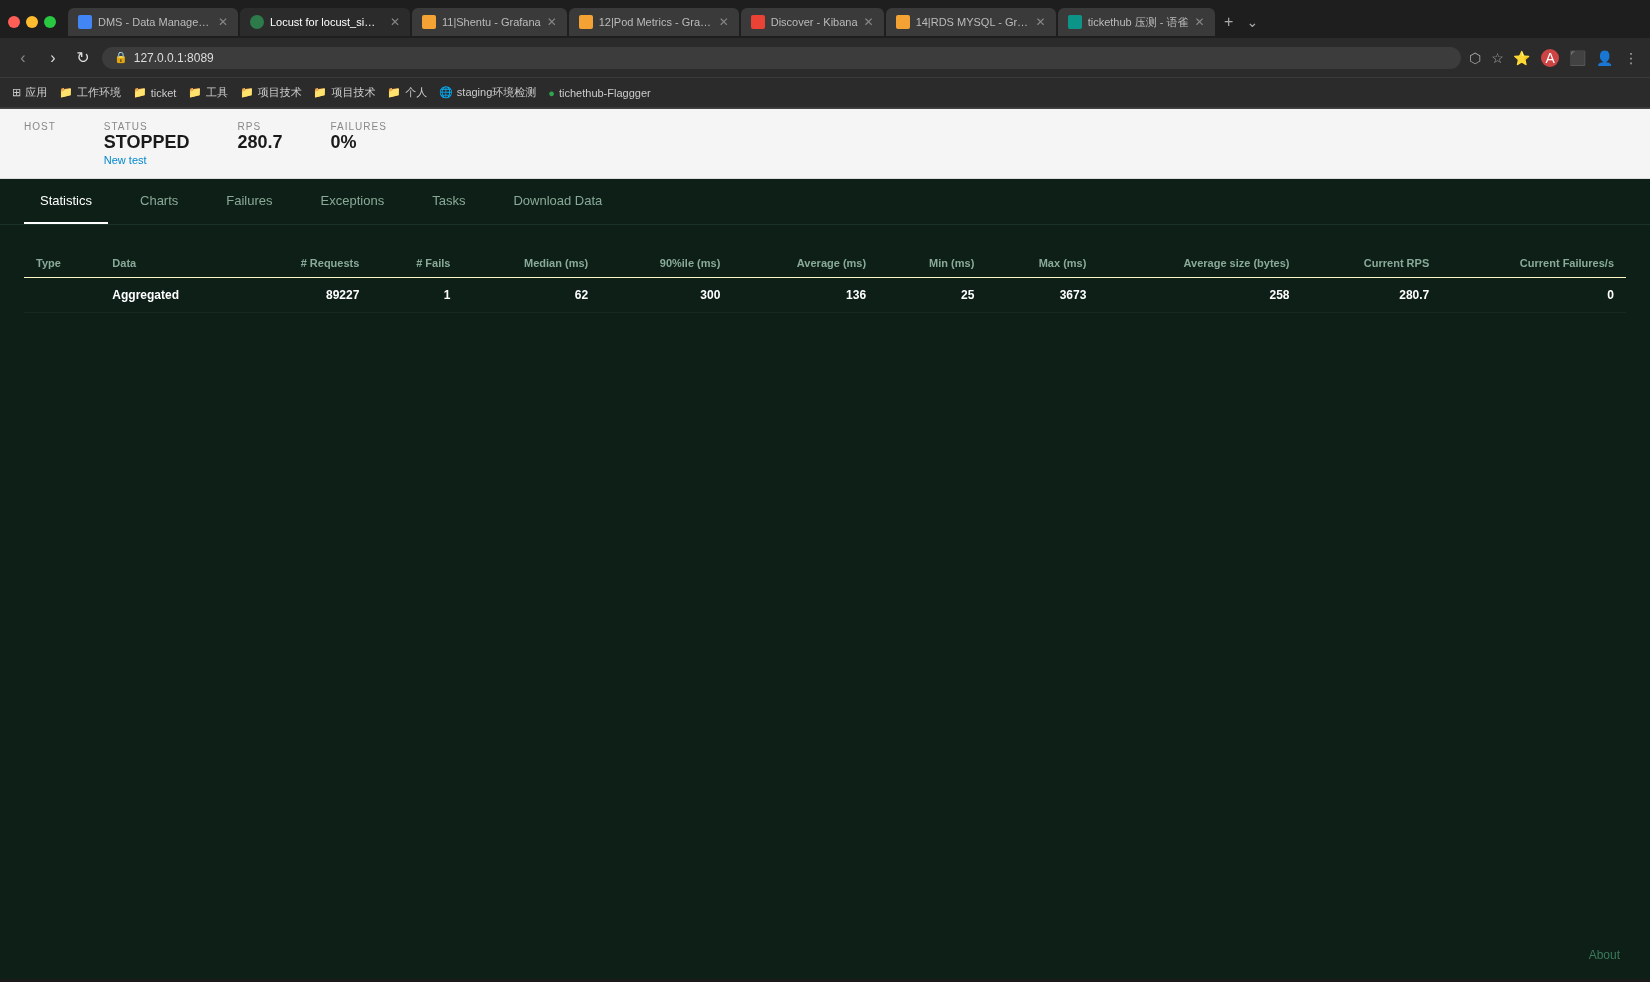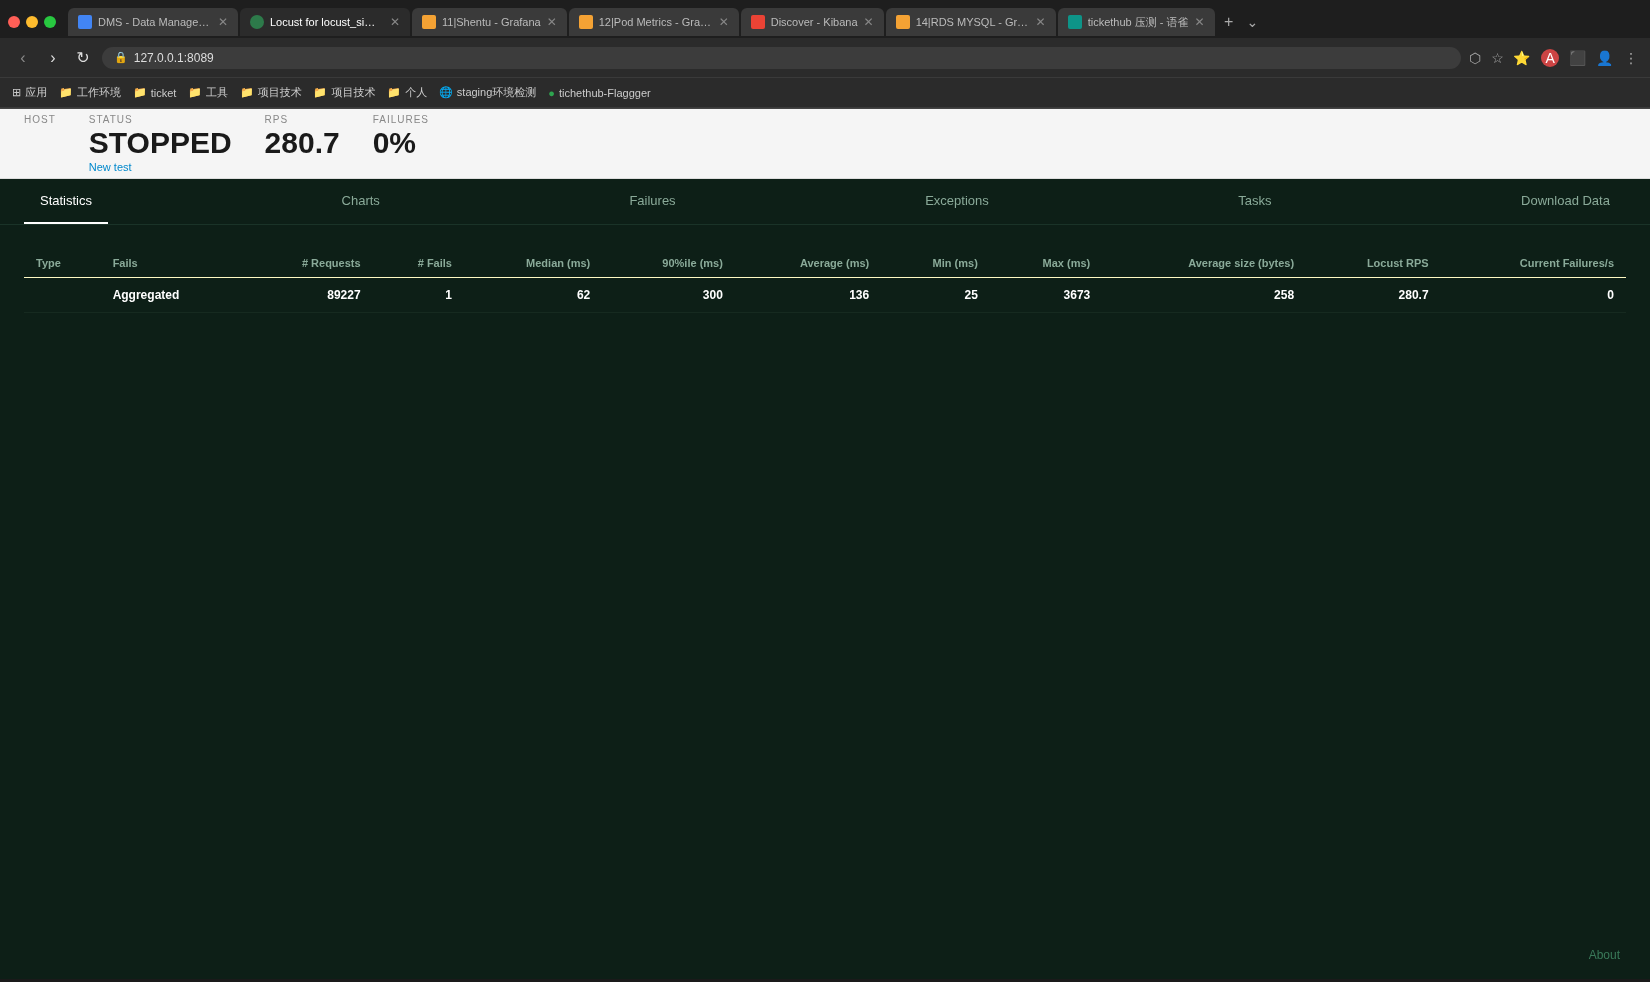--- a/index.html
+++ b/index.html
@@ -211,38 +211,38 @@
 
     .logo-text {
       font-size: 22px;
       font-weight: bold;
       color: #2c2c2c;
       letter-spacing: 3px;
     }
 
     .header-stats {
       display: flex;
-      gap: 33px;
+      gap: 48px;
       align-items: flex-start;
     }
 
     .stat-group {
       display: flex;
       flex-direction: column;
     }
 
     .stat-label {
       font-size: 10px;
       color: #888;
       text-transform: uppercase;
       letter-spacing: 1px;
     }
 
     .stat-value {
-      font-size: 30px;
+      font-size: 18px;
       font-weight: bold;
       color: #1a1a1a;
       line-height: 1.2;
     }
 
     .stat-value.stopped {
       color: #1a1a1a;
     }
 
     .stat-link {
@@ -251,22 +251,21 @@
       cursor: pointer;
       text-decoration: none;
     }
 
     
     .nav-tabs {
       background: #0d1f17;
       display: flex;
       padding: 0 24px;
       border-bottom: 1px solid #1a3328;
-      gap: 0;
-      justify-content: space-between;
+      gap: 16px;
     }
 
     .nav-tab {
       padding: 14px 16px;
       color: #8aaa99;
       cursor: pointer;
       font-size: 13px;
       font-weight: 500;
       position: relative;
       border-bottom: 2px solid transparent;
@@ -525,21 +524,21 @@
   </div>
 
   <div class="content-area">
     <table class="stats-table">
       <thead>
         <tr>
           <th>
             <span>Type</span>
           </th>
           <th>
-            <span>Fails</span>
+            <span>Data</span>
           </th>
           <th>
             <span># Requests</span>
           </th>
           <th>
             <span># Fails</span>
           </th>
           <th>
             <span>Median (ms)</span>
           </th>
@@ -552,21 +551,21 @@
           <th>
             <span>Min (ms)</span>
           </th>
           <th>
             <span>Max (ms)</span>
           </th>
           <th>
             <span>Average size (bytes)</span>
           </th>
           <th>
-            <span>Locust RPS</span>
+            <span>Current RPS</span>
           </th>
           <th>
             <span>Current Failures/s</span>
           </th>
         </tr>
       </thead>
       <tbody>
 
 
         <tr class="aggregated-row">

